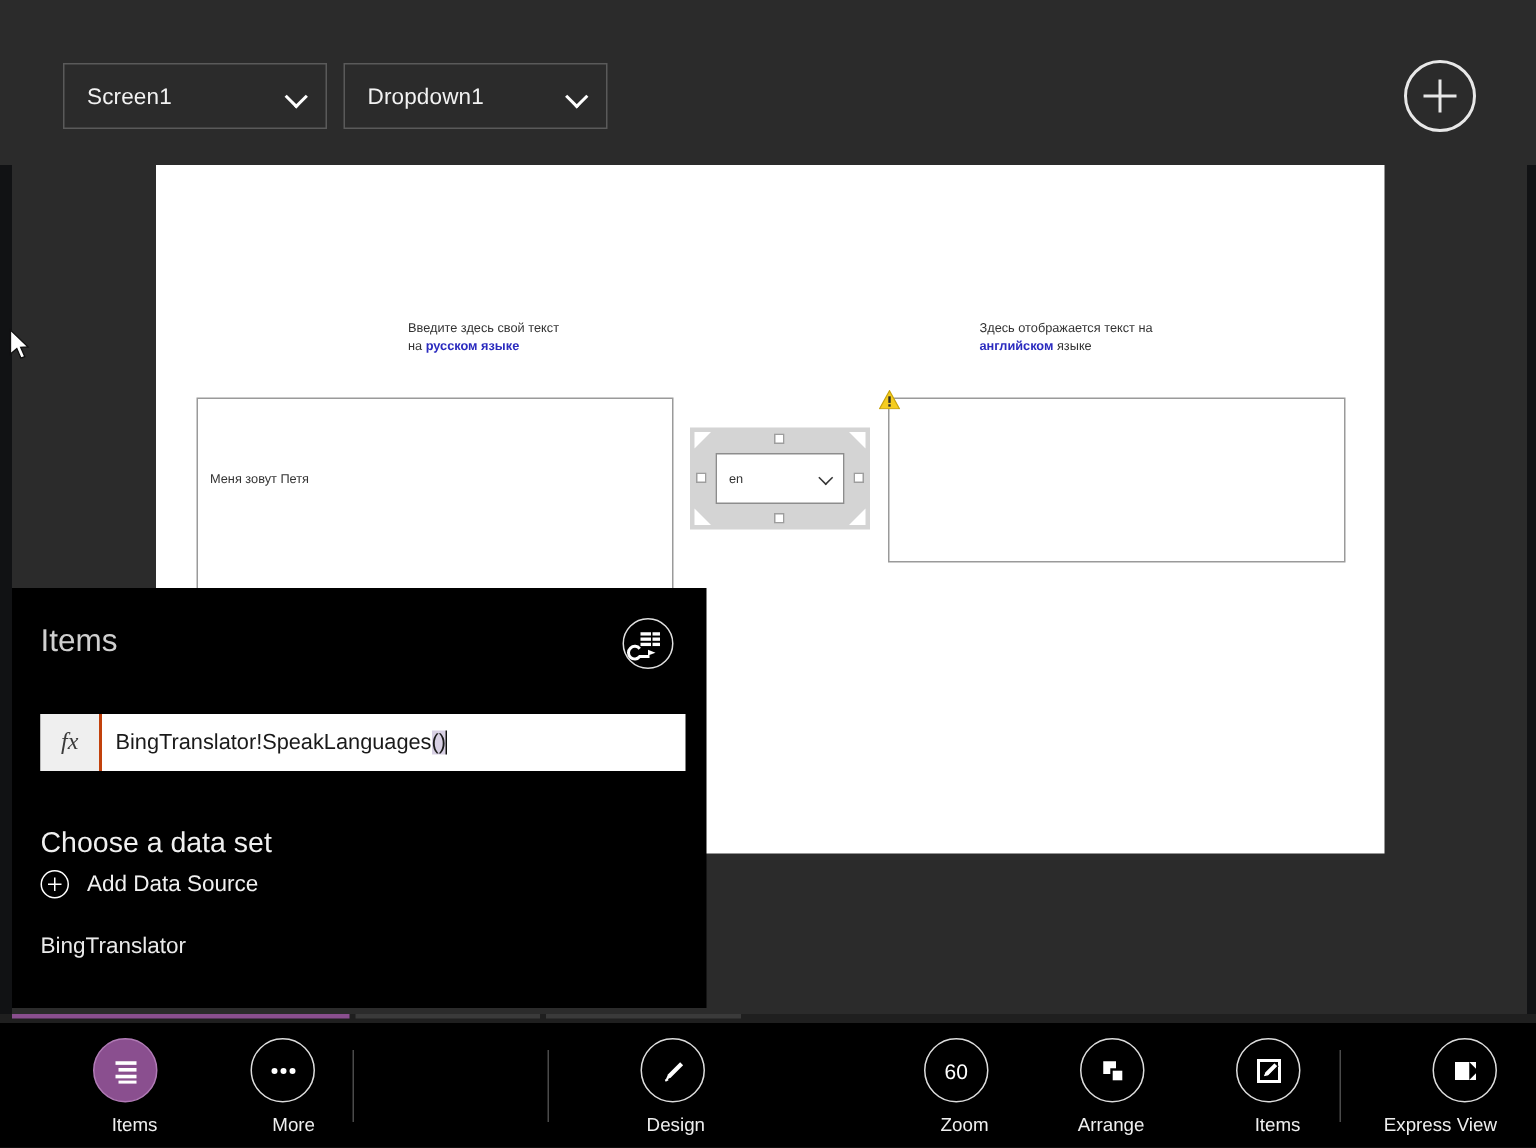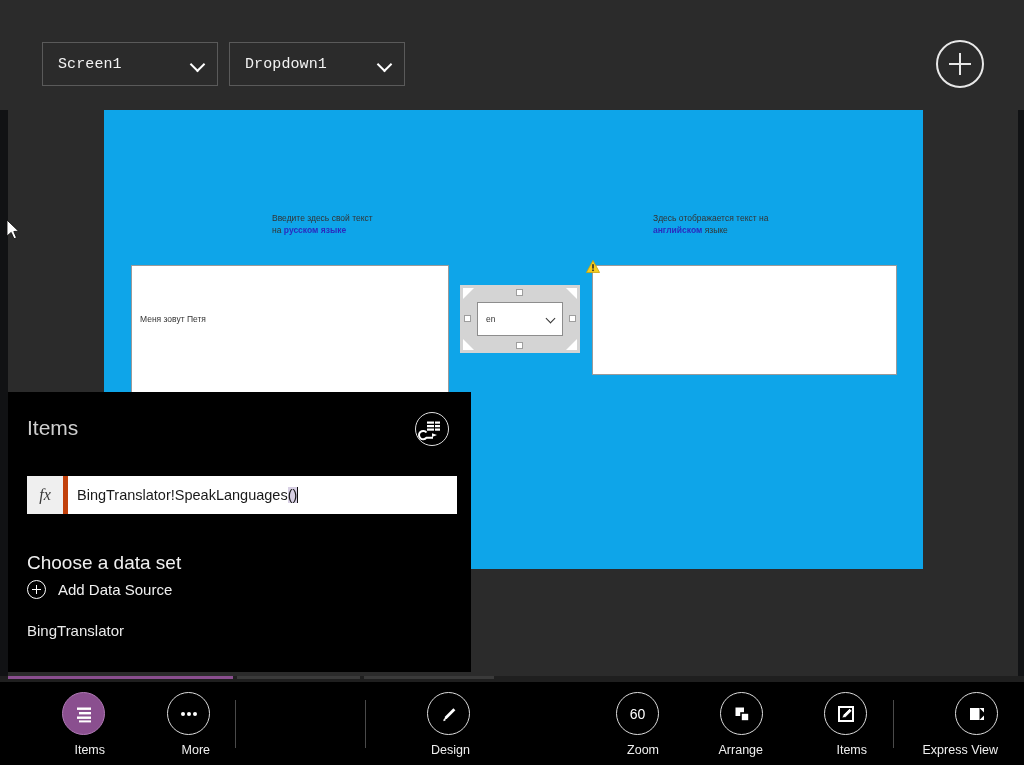--- a/index.html
+++ b/index.html
@@ -33,21 +33,20 @@
     width: 6px; height: 680px;
     background: #111214;
   }
 
   
   .topbar {
     position: absolute;
     left: 0; top: 0;
     width: 1024px; height: 110px;
     background: #2b2b2b;
-    font-family: Liberation Mono, monospace;
   }
 
   .sel {
     position: absolute;
     top: 42px;
     height: 44px;
     background: #2b2b2b;
     border: 1px solid #5a5a5a;
     color: #f2f2f2;
     font-size: 15px;
@@ -90,21 +89,21 @@
     background: #e8e8e8;
   }
   .plus-btn::before { left: 11px; top: 21px; width: 22px; height: 2px; }
   .plus-btn::after  { left: 21px; top: 11px; width: 2px;  height: 22px; }
 
   
   .canvas {
     position: absolute;
     left: 104px; top: 110px;
     width: 819px; height: 459px;
-    background: #0ea5e9;
+    background: #ffffff;
   }
 
   .lbl {
     position: absolute;
     font-size: 8.5px;
     line-height: 12px;
     color: #333;
     white-space: nowrap;
   }
   .lbl .hl { color: #2b2bbf; font-weight: bold; }
@@ -215,21 +214,21 @@
   .formula-row {
     position: absolute;
     left: 19px; top: 84px;
     width: 430px; height: 38px;
     display: flex;
     background: #fff;
   }
   .fx {
     width: 41px;
     background: #efefef;
-    border-right: 5px solid #c2410c;
+    border-right: 2px solid #c2410c;
     display: flex;
     align-items: center;
     justify-content: center;
     font-family: "Liberation Serif", serif;
     font-style: italic;
     font-size: 16px;
     color: #3a3a3a;
   }
   .formula-input {
     flex: 1;

